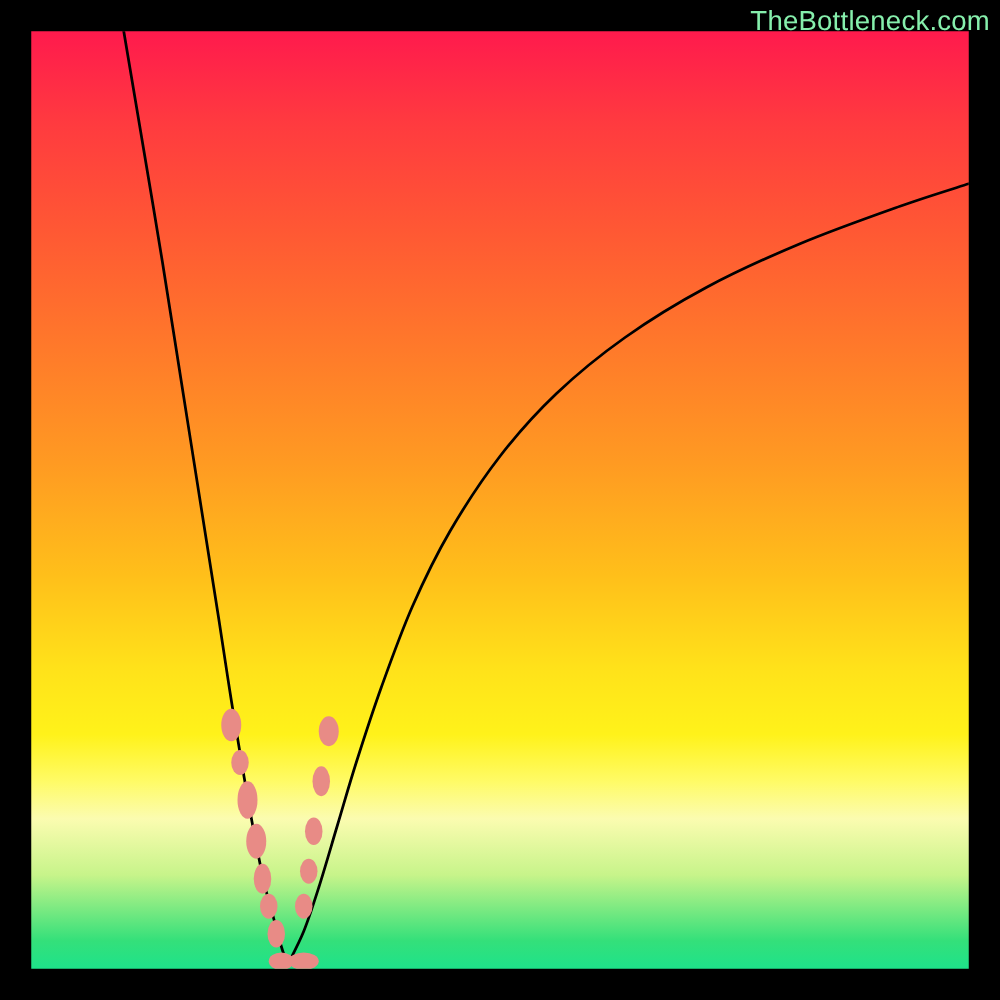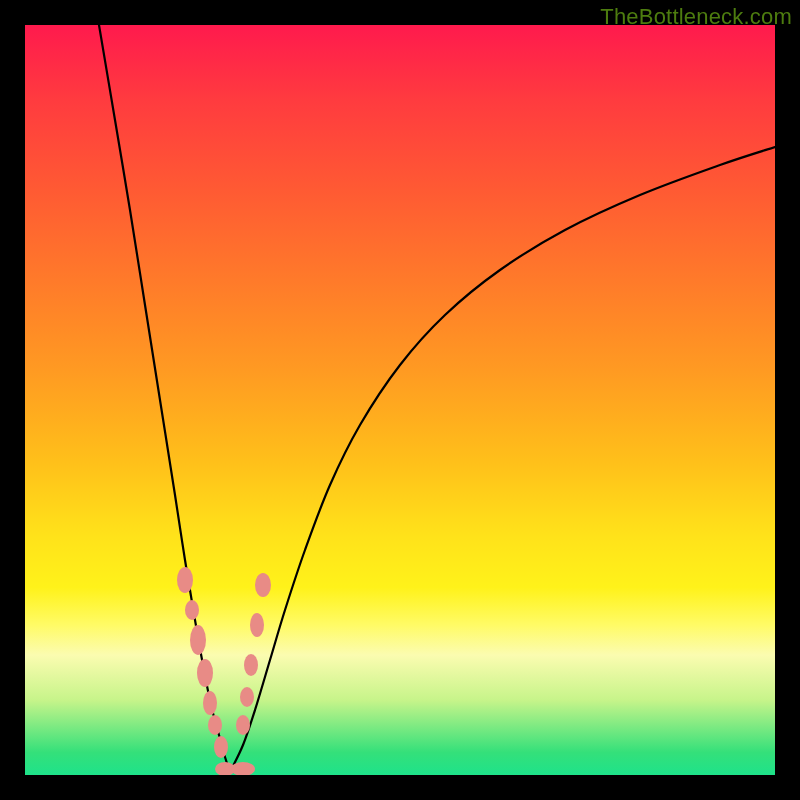--- a/index.html
+++ b/index.html
@@ -29,21 +29,21 @@
       #fffb66 80%,
       #fbfcb0 84%,
       #c7f48a 90%,
       #34e07a 97%,
       #1ee28a 100%);
   }
   .watermark {
     position: absolute;
     top: 4px;
     right: 8px;
-    color: #4d7c0f;
+    color: #86efac;
     font-size: 22px;
     letter-spacing: 0.2px;
     font-weight: 500;
     user-select: none;
   }
   svg {
     position: absolute;
     left: 0;
     top: 0;
   }

